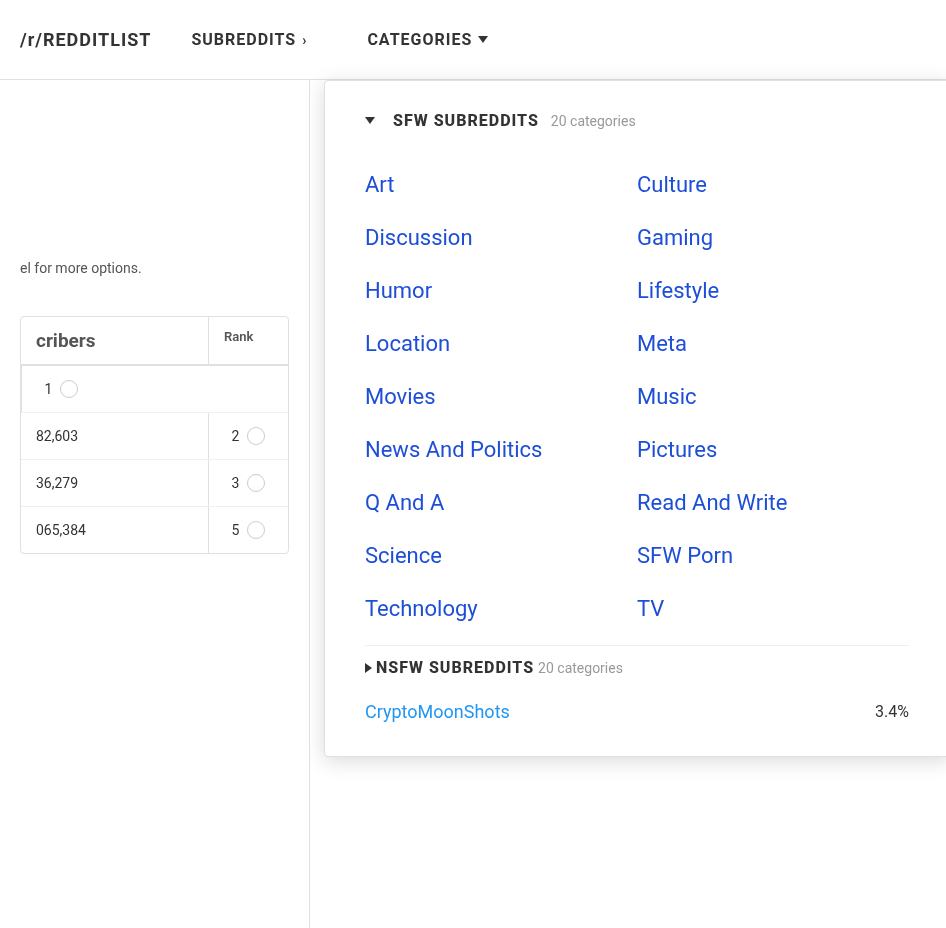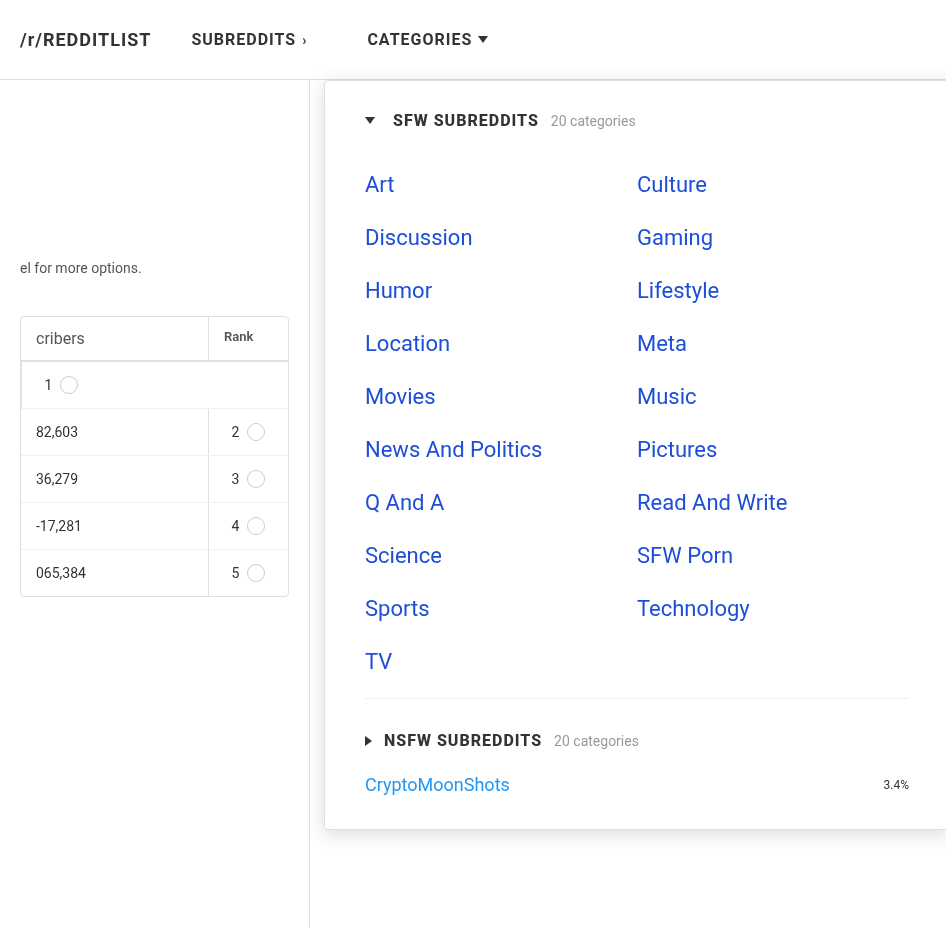--- a/index.html
+++ b/index.html
@@ -84,22 +84,22 @@
     }
 
     .table-header {
       display: flex;
       border-bottom: 2px solid #e0e0e0;
     }
 
     .col-subs {
       flex: 1;
       padding: 12px 15px;
-      font-size: 16px;
-      font-weight: 400;
+      font-size: 19px;
+      font-weight: 700;
       color: #555;
     }
 
     .col-rank {
       width: 80px;
       padding: 12px 15px;
       font-size: 13px;
       font-weight: 600;
       color: #555;
       text-align: left;
@@ -189,24 +189,24 @@
       color: #1d4ed8;
       text-decoration: none;
       padding: 14px 0;
       cursor: pointer;
       display: block;
     }
 
     .nsfw-header {
       display: flex;
       align-items: center;
-      gap: 12px;
+      gap: 4px;
       margin-top: 10px;
       margin-bottom: 20px;
-      padding-top: 32px;
+      padding-top: 12px;
       border-top: 1px solid #f0f0f0;
     }
 
     .nsfw-title {
       font-size: 16px;
       font-weight: 800;
       color: #333;
       letter-spacing: 1px;
       text-transform: uppercase;
     }
@@ -225,21 +225,21 @@
     }
 
     .bottom-link {
       font-size: 18px;
       color: #2196f3;
       text-decoration: none;
       cursor: pointer;
     }
 
     .bottom-pct {
-      font-size: 12px;
+      font-size: 16px;
       color: #333;
     }
 
     .chevron-down {
       display: inline-block;
       width: 0;
       height: 0;
       border-left: 5px solid transparent;
       border-right: 5px solid transparent;
       border-top: 7px solid #333;
@@ -294,24 +294,20 @@
     <div class="table-row">
       <div class="cell-rank">1 <span class="circle-icon"></span></div>
     </div>
     <div class="table-row">
       <div class="cell-subs">82,603</div>
       <div class="cell-rank">2 <span class="circle-icon"></span></div>
     </div>
     <div class="table-row">
       <div class="cell-subs">36,279</div>
       <div class="cell-rank">3 <span class="circle-icon"></span></div>
-    </div>
-    <div class="table-row">
-      <div class="cell-subs">-17,281</div>
-      <div class="cell-rank">4 <span class="circle-icon"></span></div>
     </div>
     <div class="table-row">
       <div class="cell-subs">065,384</div>
       <div class="cell-rank">5 <span class="circle-icon"></span></div>
     </div>
   </div>
 </div>
 
 <div class="dropdown-overlay">
 
@@ -331,21 +327,20 @@
     <a class="category-link">Location</a>
     <a class="category-link">Meta</a>
     <a class="category-link">Movies</a>
     <a class="category-link">Music</a>
     <a class="category-link">News And Politics</a>
     <a class="category-link">Pictures</a>
     <a class="category-link">Q And A</a>
     <a class="category-link">Read And Write</a>
     <a class="category-link">Science</a>
     <a class="category-link">SFW Porn</a>
-    <a class="category-link">Sports</a>
     <a class="category-link">Technology</a>
     <a class="category-link">TV</a>
   </div>
 
   <div class="nsfw-header">
     <span class="chevron-right"></span>
     <span class="nsfw-title">NSFW SUBREDDITS</span>
     <span class="nsfw-count">20 categories</span>
   </div>
 

